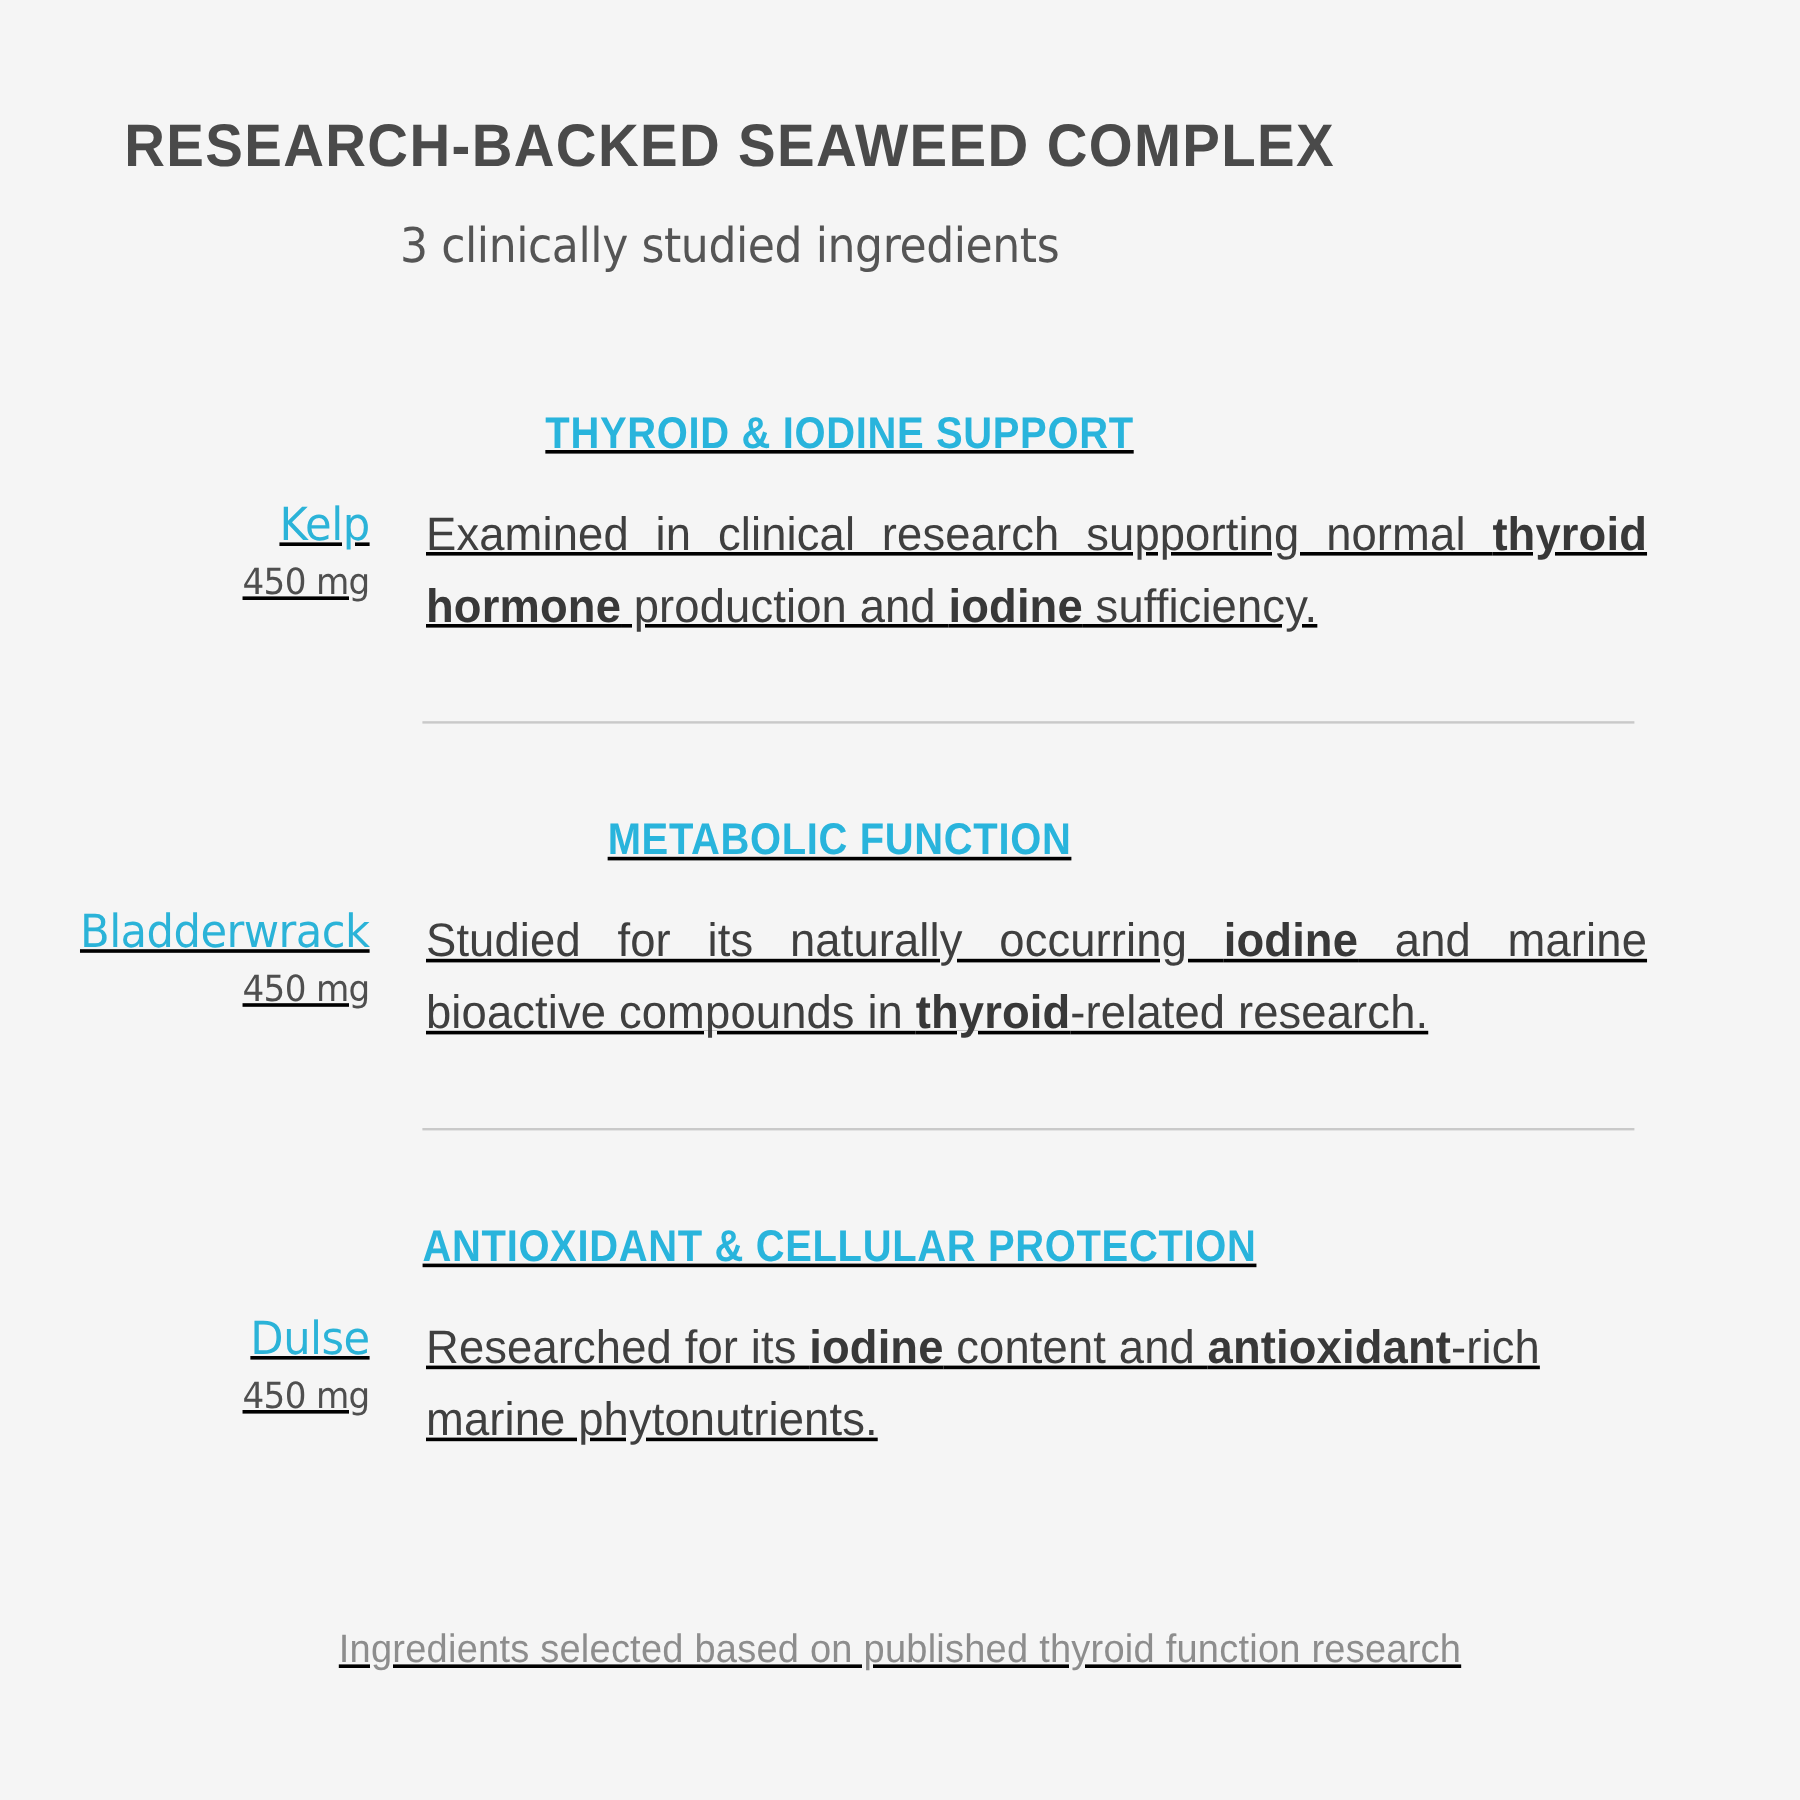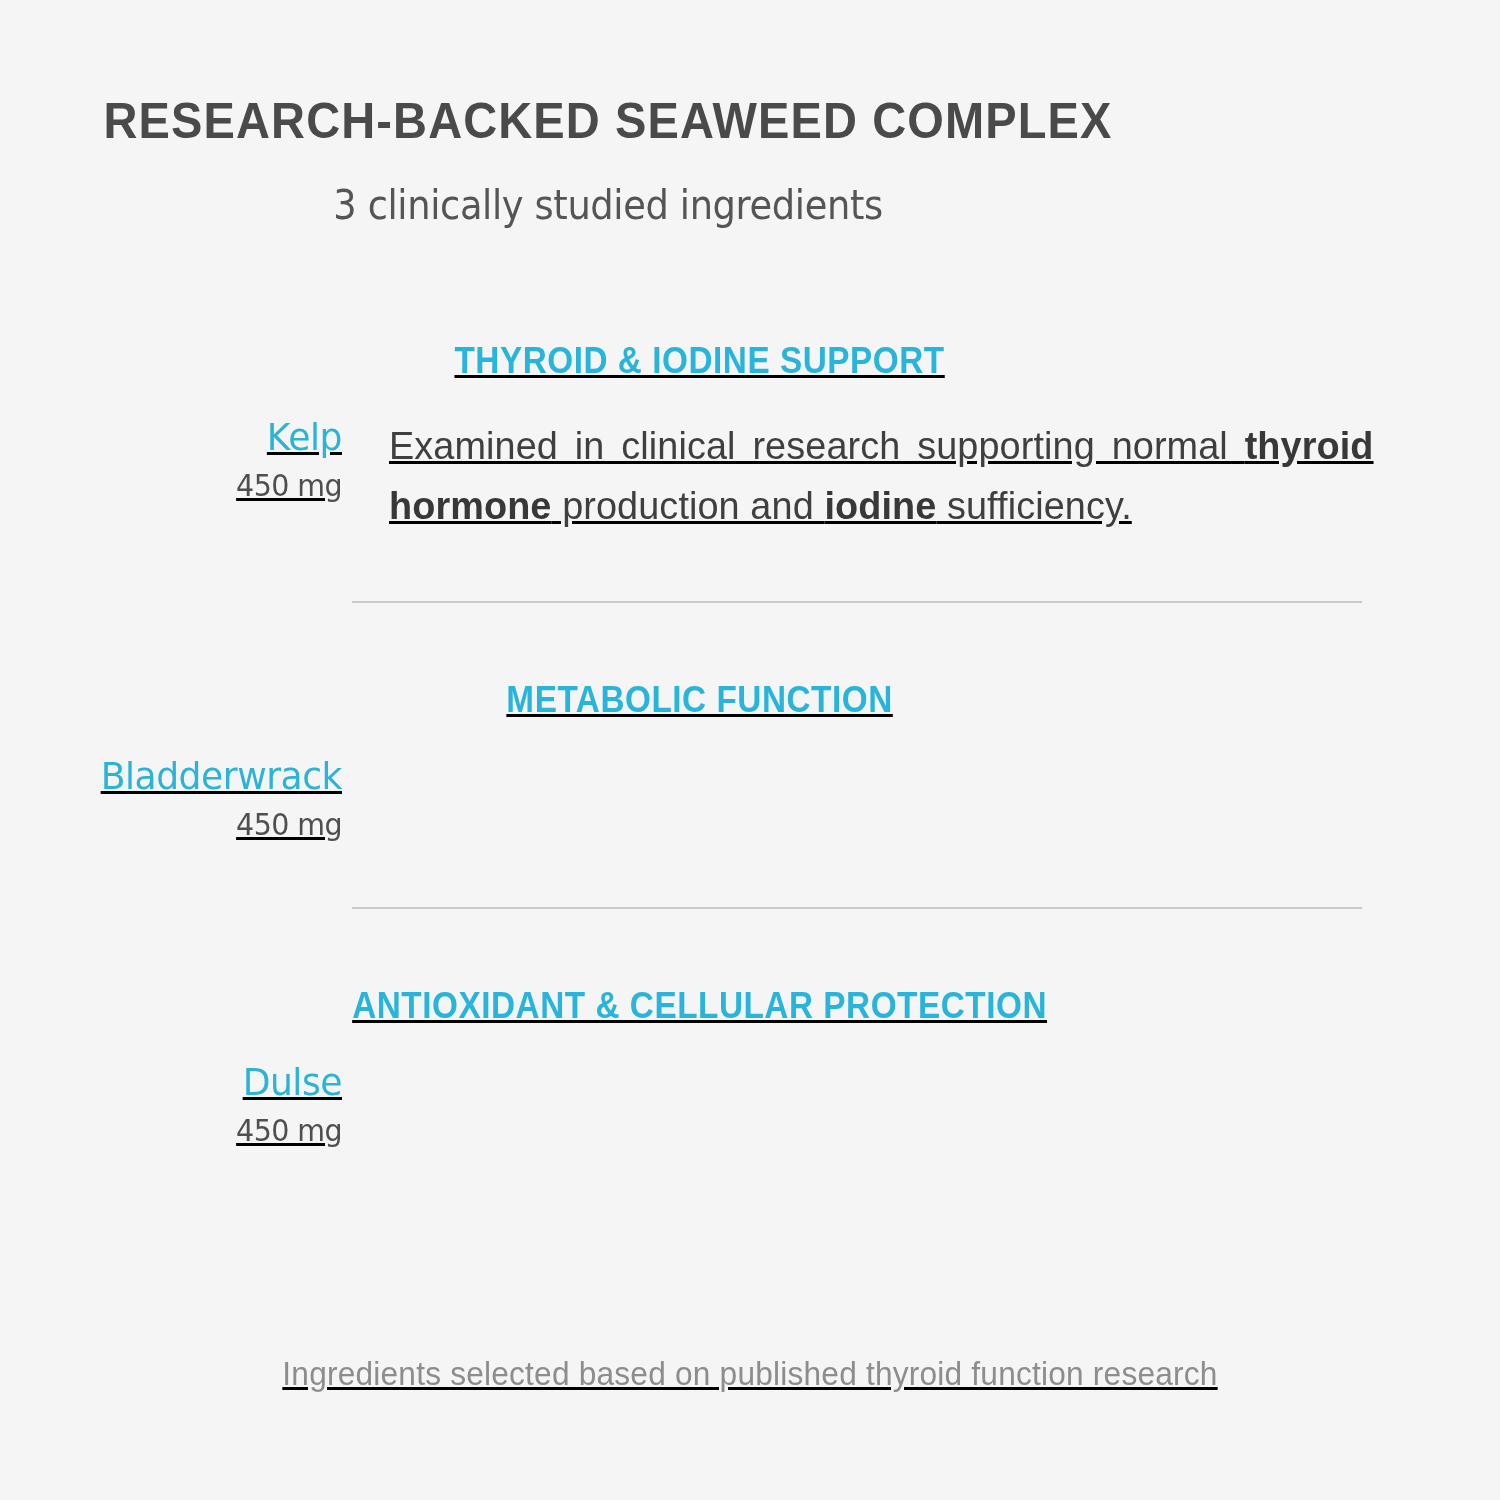--- a/index.html
+++ b/index.html
@@ -71,21 +71,20 @@
     text-align: center;
     margin: 0 0 34px 0;
     padding-right: 112px;  
     transform: scaleX(0.9);
     transform-origin: center;
     white-space: nowrap;
   }
   .section-body {
     display: flex;
     align-items: flex-start;
-    margin-left: 34px;
   }
   .label-col {
     width: 308px;
     flex: 0 0 308px;
     text-align: right;
     padding-top: 2px;
   }
   .ingredient-name {
     font-family: "DejaVu Sans", sans-serif;
     font-size: 38px;
@@ -198,34 +197,40 @@
     <div class="divider"></div>
     <div class="sp-b"></div>
 
     <div class="section">
       <h2 class="section-heading">METABOLIC FUNCTION</h2>
       <div class="section-body">
         <div class="label-col">
           <span class="ingredient-name">Bladderwrack</span>
           <span class="ingredient-dose">450 mg</span>
         </div>
+        <div class="desc-col">
+          <p class="desc">Studied for its naturally occurring <b>iodine</b> and marine bioactive compounds in <b>thyroid</b>-related research.</p>
+        </div>
       </div>
     </div>
 
     <div class="sp-a"></div>
     <div class="divider"></div>
     <div class="sp-b"></div>
 
     <div class="section">
       <h2 class="section-heading">ANTIOXIDANT &amp; CELLULAR PROTECTION</h2>
       <div class="section-body">
         <div class="label-col">
           <span class="ingredient-name">Dulse</span>
           <span class="ingredient-dose">450 mg</span>
         </div>
+        <div class="desc-col">
+          <p class="desc no-justify">Researched for its <b>iodine</b> content and <b>antioxidant</b>-rich marine phytonutrients.</p>
+        </div>
       </div>
     </div>
 
   </div>
 
   <div class="footer">
     <p class="footer-note">Ingredients selected based on published thyroid function research</p>
   </div>
 
 </div>

